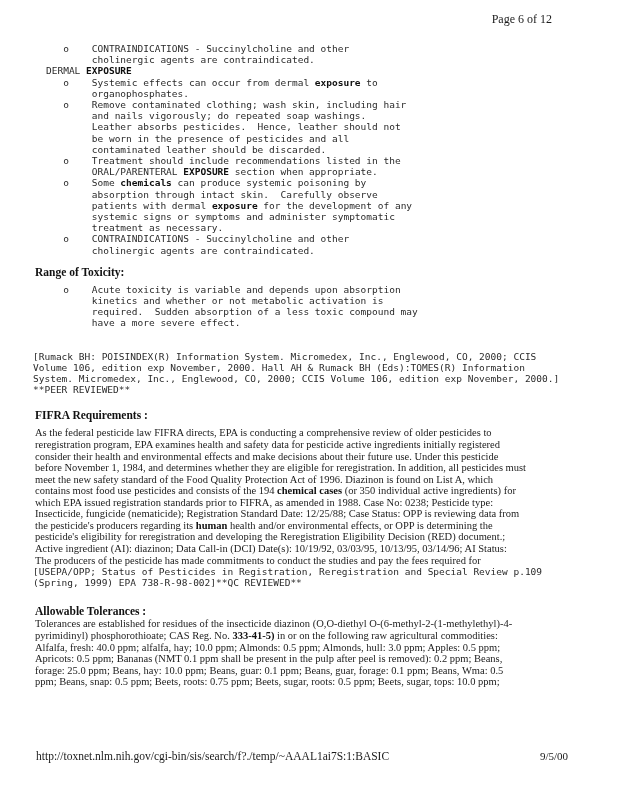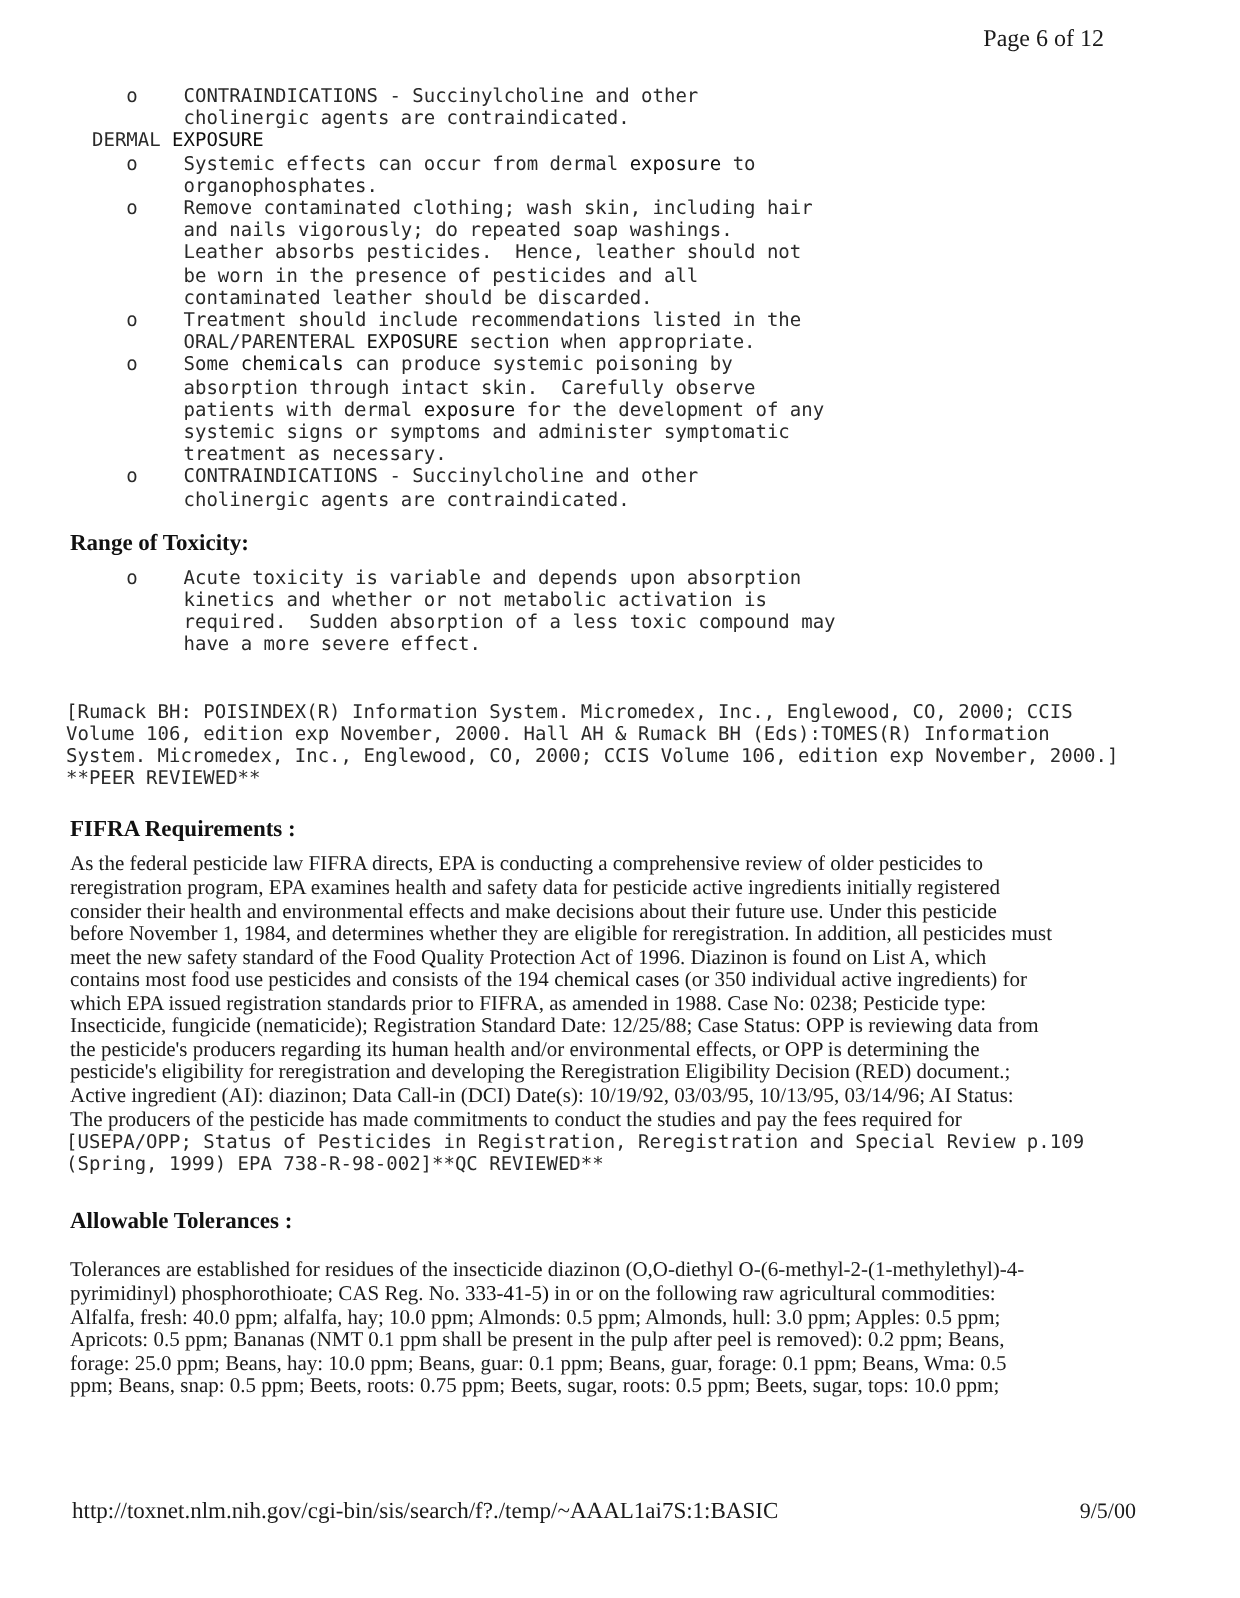--- a/index.html
+++ b/index.html
@@ -34,29 +34,29 @@
   h3.doc-heading {
     font-family: "Liberation Serif", serif;
     font-size: 11.5px;
     font-weight: bold;
     color: #111111;
     margin: 0 0 5px 35px;
     line-height: 13px;
   }
   h3.h-toxicity { margin-top: 10px; }
   h3.h-fifra { margin-top: 14px; }
-  h3.h-tolerances { margin-top: 17px; margin-bottom: 12px; }
+  h3.h-tolerances { margin-top: 17px; margin-bottom: 0; }
   .serif-para {
     margin-left: 35px;
     font-size: 10.5px;
     line-height: 11.55px;
     color: #1b1b1b;
   }
   .serif-para .ln { white-space: nowrap; min-height: 11.55px; }
-  .serif-para b, .mono b { font-weight: normal; color: #0f0f0f; }
+  .serif-para b, .mono b { font-weight: bold; color: #0f0f0f; }
   .page-footer {
     position: absolute;
     top: 750px;
     left: 36px;
     right: 20px;
     display: flex;
     justify-content: space-between;
     align-items: baseline;
     font-size: 11.5px;
     color: #1a1a1a;

